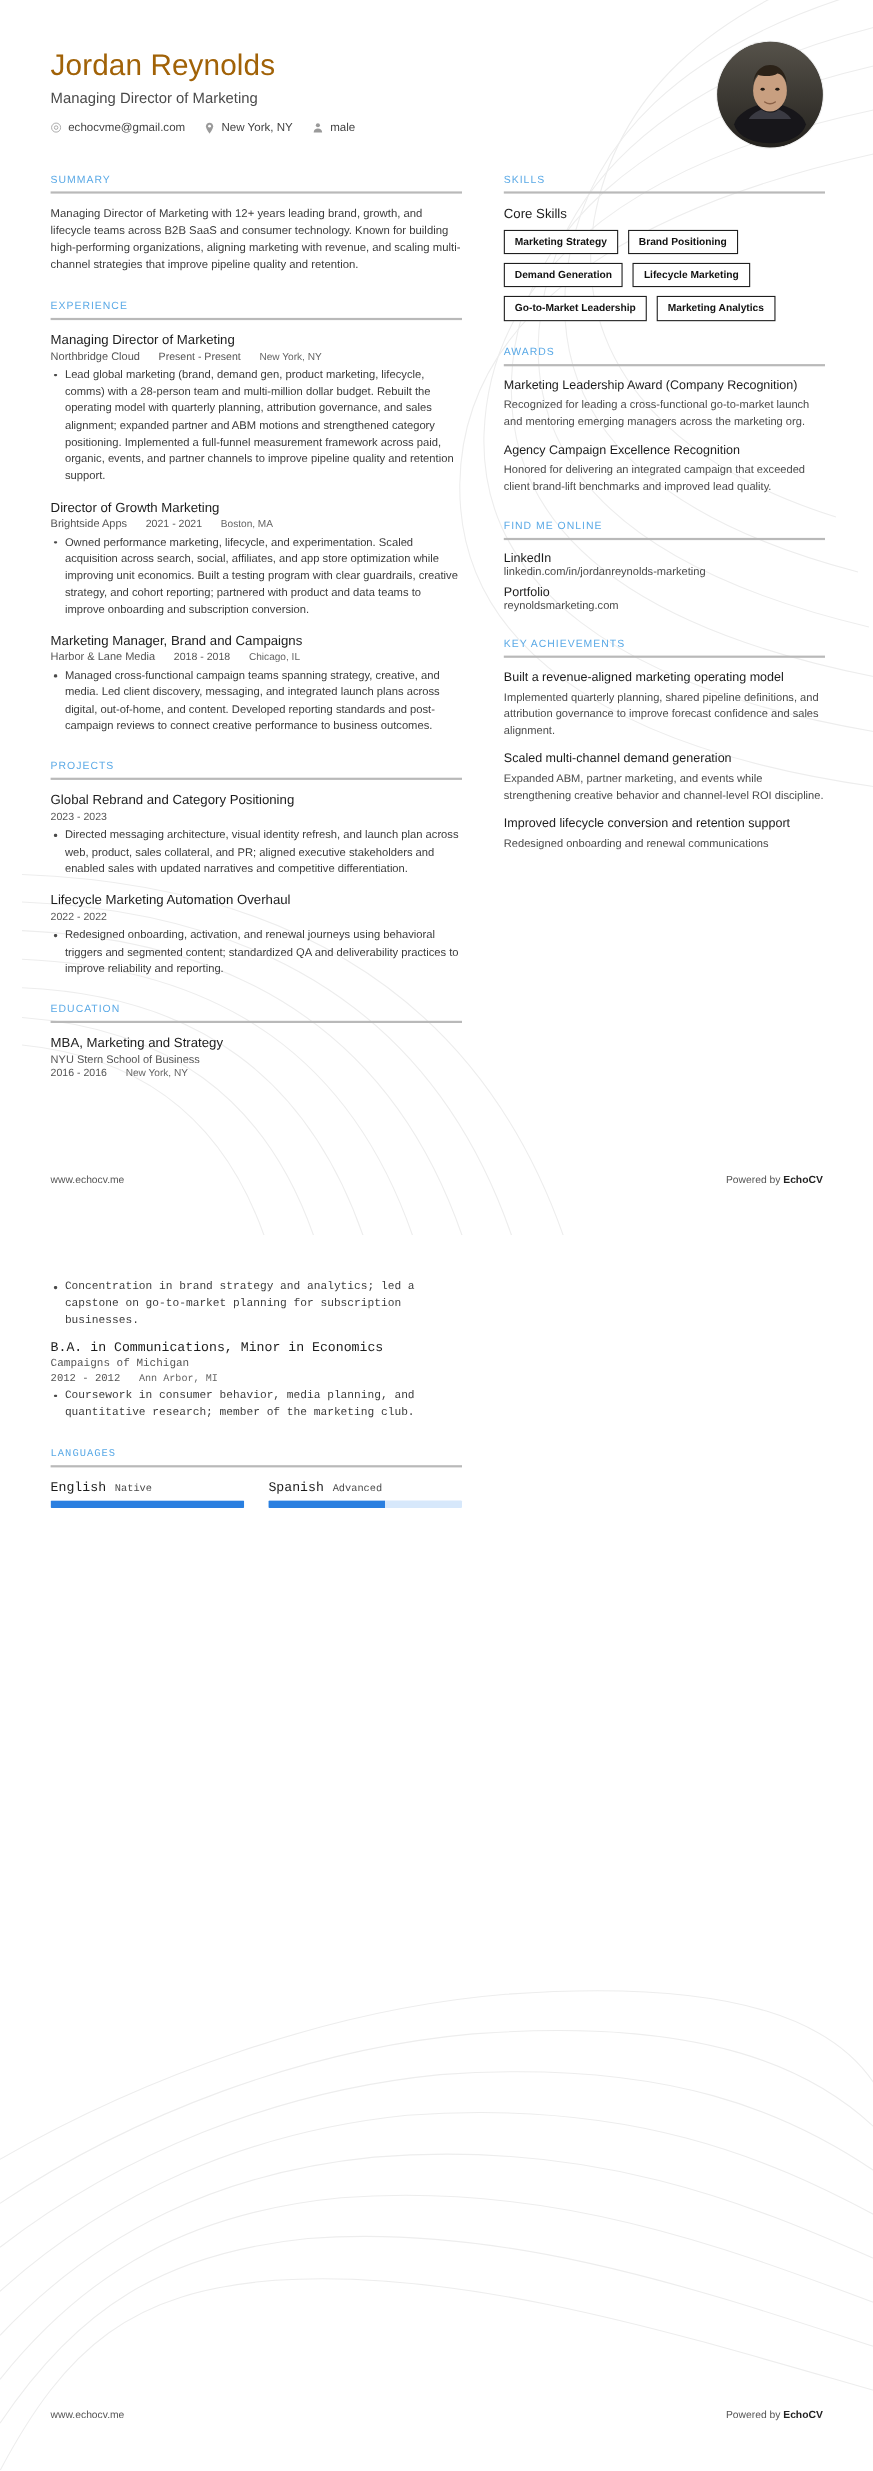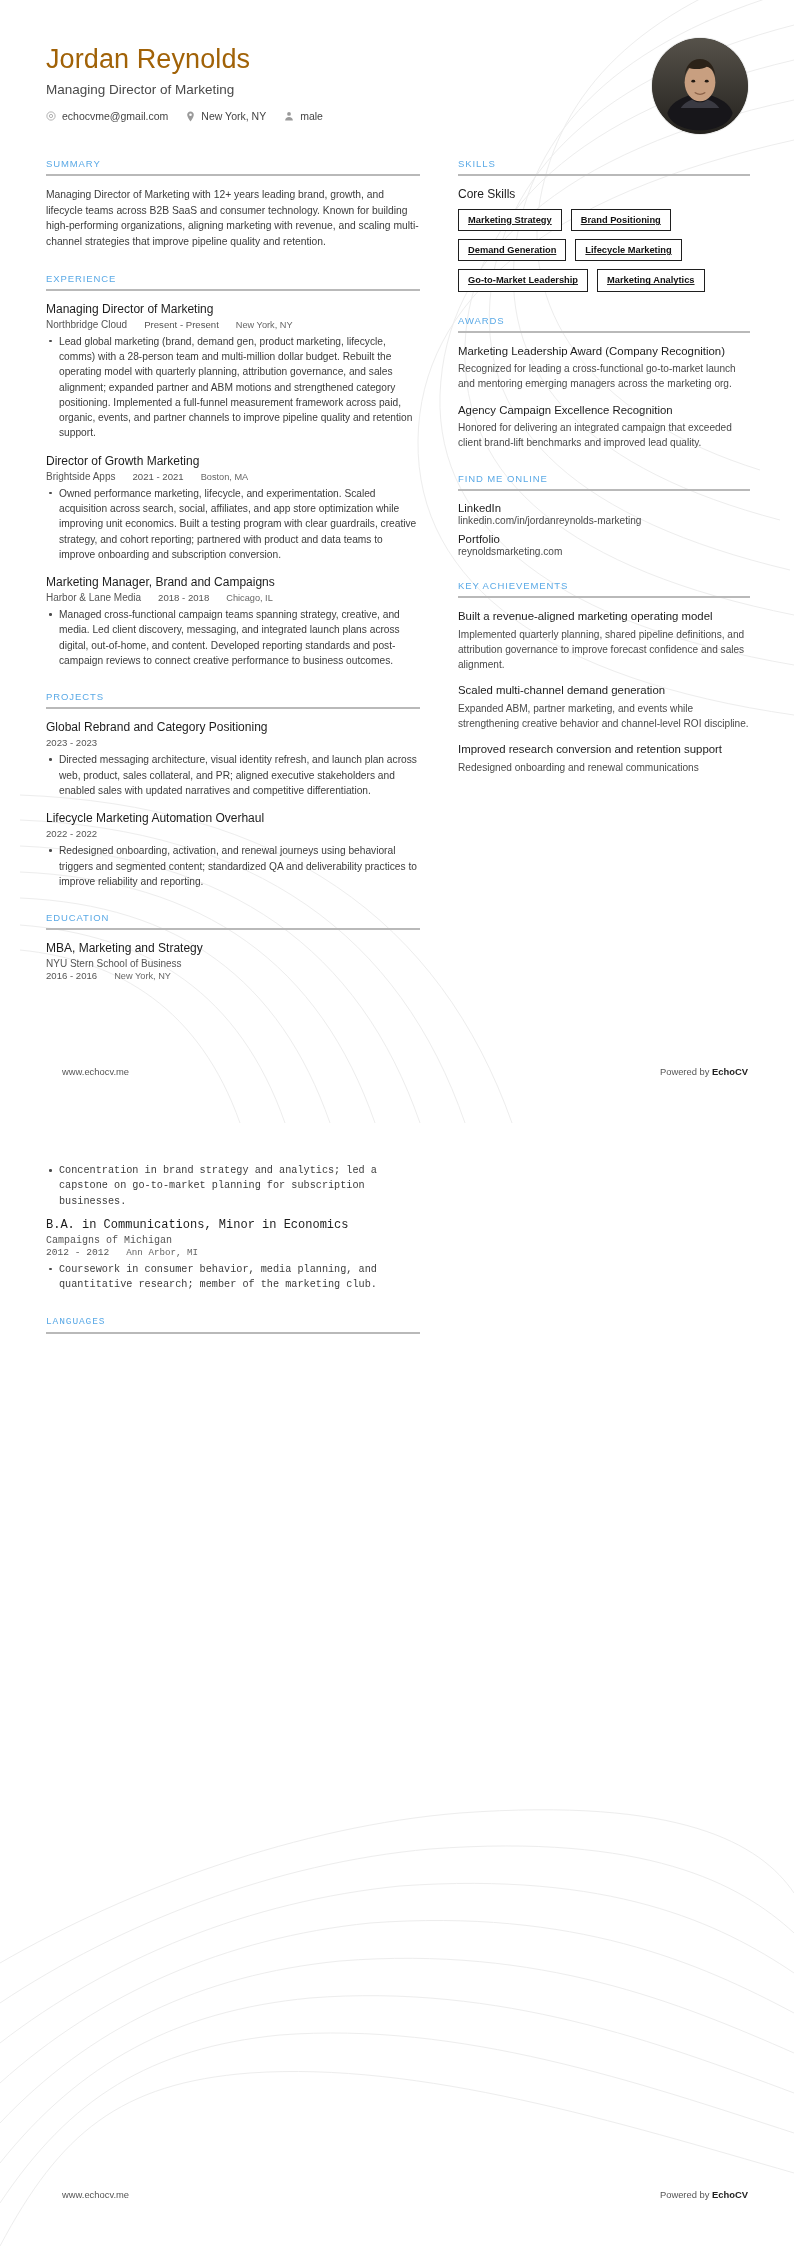--- a/index.html
+++ b/index.html
@@ -112,21 +112,21 @@
     background:#4a4a4a;
   }
 
   
   .subhead {
     font-size:12px;
     color:#1c1c1c;
     margin:0 0 8px 0;
     font-weight:400;
   }
-  .chips { display:flex; flex-wrap:wrap; gap:8px 9px;text-decoration:underline; }
+  .chips { display:flex; flex-wrap:wrap; gap:8px 9px; }
   .chip {
     border:1.3px solid #1f1f1f;
     padding:5px 9px;
     font-size:9.3px;
     font-weight:bold;
     color:#111;
     background:#fff;
     white-space:nowrap;
     line-height:1.1;
   }
@@ -153,21 +153,21 @@
   .lang { flex:1; }
   .lang-head { display:flex; align-items:baseline; gap:8px; margin-bottom:5px; }
   .lang-name { font-size:12px; color:#1c1c1c; }
   .lang-level { font-size:9.4px; color:#4a4a4a; }
   .bar { height:7px; background:#d7e8fb; border-radius:1px; overflow:hidden; }
   .bar > span { display:block; height:100%; background:#2a7fe0; }
 
   
   .footer {
     position:absolute;
-    left:62px; right:46px;
+    left:46px; right:46px;
     bottom:46px;
     display:flex;
     justify-content:space-between;
     align-items:center;
     font-size:9.4px;
     color:#555;
     z-index:3;
   }
   .footer .powered b { font-weight:bold; color:#222; }
 </style>
@@ -396,21 +396,21 @@
           <div class="sec-rule"></div>
           <div class="rblock">
             <div class="rtitle">Built a revenue-aligned marketing operating model</div>
             <p class="rdesc">Implemented quarterly planning, shared pipeline definitions, and attribution governance to improve forecast confidence and sales alignment.</p>
           </div>
           <div class="rblock">
             <div class="rtitle">Scaled multi-channel demand generation</div>
             <p class="rdesc">Expanded ABM, partner marketing, and events while strengthening creative behavior and channel-level ROI discipline.</p>
           </div>
           <div class="rblock">
-            <div class="rtitle">Improved research conversion and retention support</div>
+            <div class="rtitle">Improved lifecycle conversion and retention support</div>
             <p class="rdesc">Redesigned onboarding and renewal communications</p>
           </div>
         </div>
 
       </div>
     </div>
   </div>
 
   <div class="footer">
     <span>www.echocv.me</span>
@@ -453,20 +453,40 @@
             </div>
             <ul class="bullets">
               <li>Coursework in consumer behavior, media planning, and quantitative research; member of the marketing club.</li>
             </ul>
           </div>
         </div>
 
         <div class="section" style="margin-top:24px;">
           <div class="sec-title">LANGUAGES</div>
           <div class="sec-rule"></div>
+          <div class="lang-grid">
+            <div class="lang">
+              <div class="lang-head">
+                <span class="lang-name">English</span>
+                <span class="lang-level">Native</span>
+              </div>
+              <div class="bar">
+                  <span id="bar0" style="width: 100%;"></span>
+                </div>
+            </div>
+            <div class="lang">
+              <div class="lang-head">
+                <span class="lang-name">Spanish</span>
+                <span class="lang-level">Advanced</span>
+              </div>
+              <div class="bar">
+                  <span id="bar1" style="width: 60%;"></span>
+                </div>
+            </div>
+          </div>
         </div>
 
       </div>
       <div class="col-right"></div>
     </div>
   </div>
 
   <div class="footer">
     <span>www.echocv.me</span>
     <span class="powered"><span>Powered by </span><b>EchoCV</b></span>

